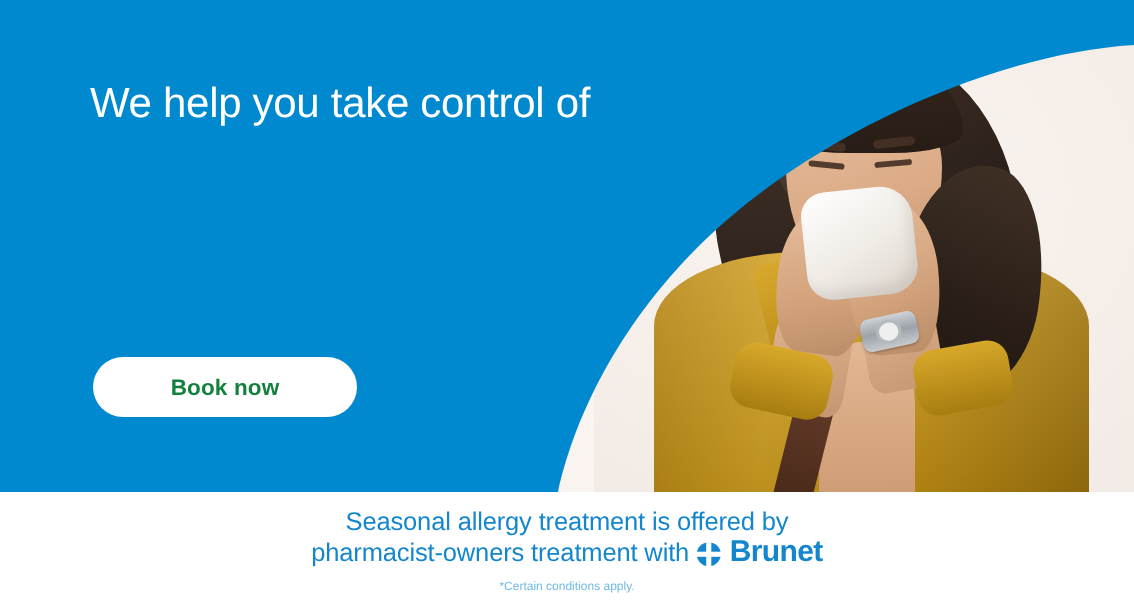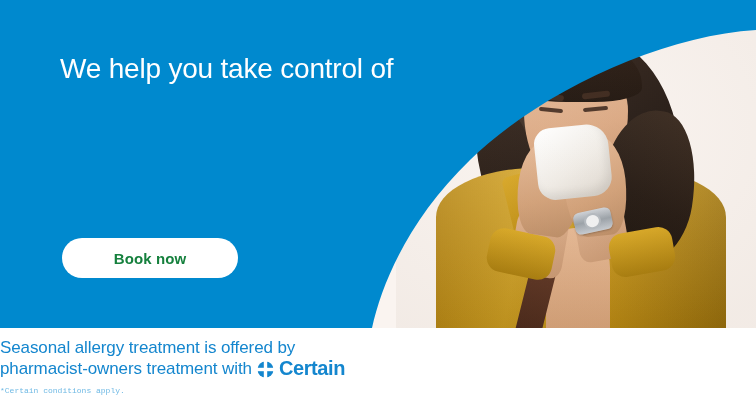--- a/index.html
+++ b/index.html
@@ -292,20 +292,21 @@
   }
 
   
   .footer {
     position: absolute;
     left: 0;
     top: 328px;
     width: 756px;
     height: 68px;
     background: #ffffff;
+    text-align: center;
   }
   .footer-line {
     color: #1486CE;
     font-size: 17px;
     line-height: 21px;
     font-weight: 400;
     letter-spacing: -0.1px;
   }
   .footer-line.l1 { padding-top: 9px; }
   .footer-brand-row {
@@ -325,21 +326,20 @@
     font-weight: 700;
     color: #1486CE;
     letter-spacing: -0.4px;
   }
   .footer-fineprint {
     margin-top: 7px;
     color: #6FB9E4;
     font-size: 8px;
     line-height: 10px;
     font-weight: 400;
-    font-family: Liberation Mono, monospace;
   }
 </style>
 </head>
 <body>
 
 <div class="banner">
 
   <div class="hero">
 
     <div class="hero-cream"></div>
@@ -391,20 +391,20 @@
     <div class="footer-line">
       <span class="footer-brand-row">
         <span>pharmacist-owners treatment with</span>
         <span class="brunet-mark">
           <svg viewBox="0 0 34 34" width="17" height="17" aria-hidden="true">
             <circle cx="17" cy="17" r="16" fill="#1486CE"></circle>
             <rect x="13.6" y="0" width="6.8" height="34" fill="#FFFFFF"></rect>
             <rect x="0" y="13.6" width="34" height="6.8" fill="#FFFFFF"></rect>
           </svg>
         </span>
-        <span class="brunet-word">Certain</span>
+        <span class="brunet-word">Brunet</span>
       </span>
     </div>
 
     <div class="footer-fineprint">*Certain conditions apply.</div>
   </div>
 
 </div>
 
 </body></html>

